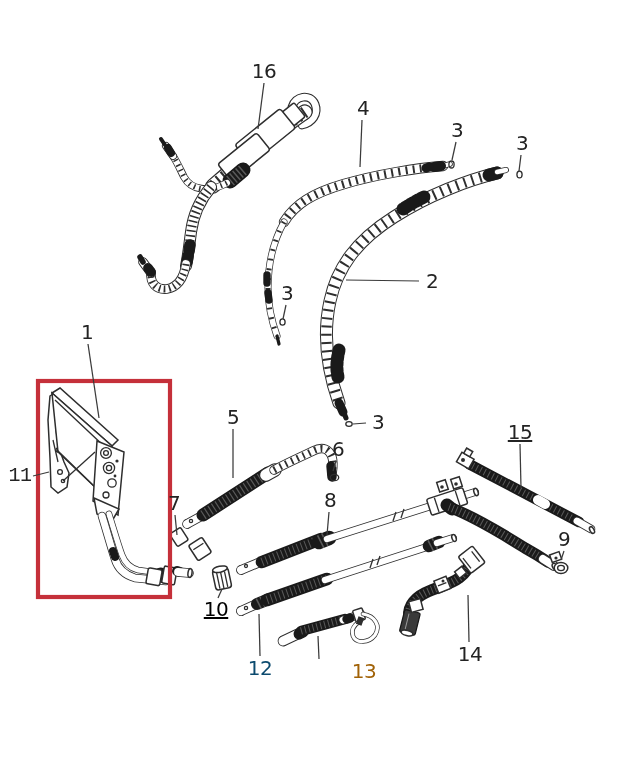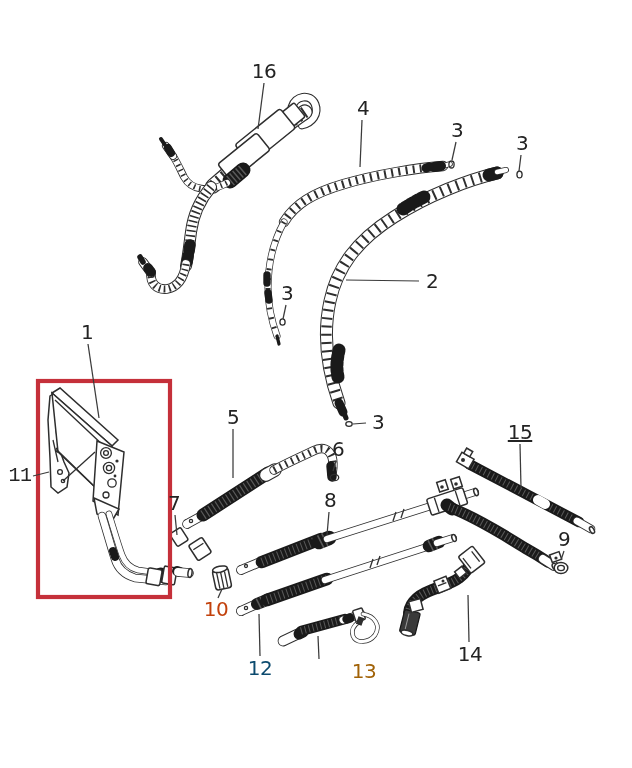--- a/index.html
+++ b/index.html
@@ -348,18 +348,18 @@
       <div class="callout" style="left: 287px; top: 293px; color: rgb(35, 35, 35);">3</div>
       <div class="callout" style="left: 87px; top: 332px; color: rgb(35, 35, 35);">1</div>
       <div class="callout" style="left: 378px; top: 422px; color: rgb(35, 35, 35);">3</div>
       <div class="callout" style="left: 233px; top: 417px; color: rgb(35, 35, 35);">5</div>
       <div class="callout" style="left: 520px; top: 432px; color: rgb(35, 35, 35); text-decoration: underline;">15</div>
       <div class="callout" style="left: 338px; top: 449px; color: rgb(35, 35, 35);">6</div>
       <div class="callout" style="left: 20px; top: 476px; color: rgb(35, 35, 35); font-family: Liberation Mono, monospace;">11</div>
       <div class="callout" style="left: 330px; top: 500px; color: rgb(35, 35, 35);">8</div>
       <div class="callout" style="left: 174px; top: 503px; color: rgb(35, 35, 35);">7</div>
       <div class="callout" style="left: 564px; top: 539px; color: rgb(35, 35, 35);">9</div>
-      <div class="callout" style="left: 216px; top: 609px; color: #c2410c;">10</div>
+      <div class="callout" style="left: 216px; top: 609px; color: #000000; text-decoration: underline;">10</div>
       <div class="callout" style="left: 260px; top: 668px; color: #0c4a6e;">12</div>
       <div class="callout" style="left: 320px; top: 671px; color: #a16207; margin-left: 44px;">13</div>
       <div class="callout" style="left: 470px; top: 654px; color: rgb(35, 35, 35);">14</div>
     </div>
 </div>
 
 </body></html>

